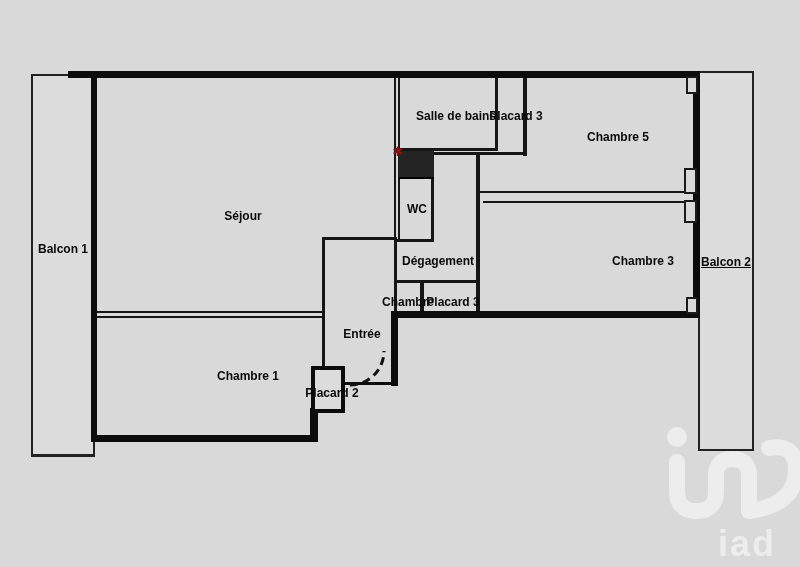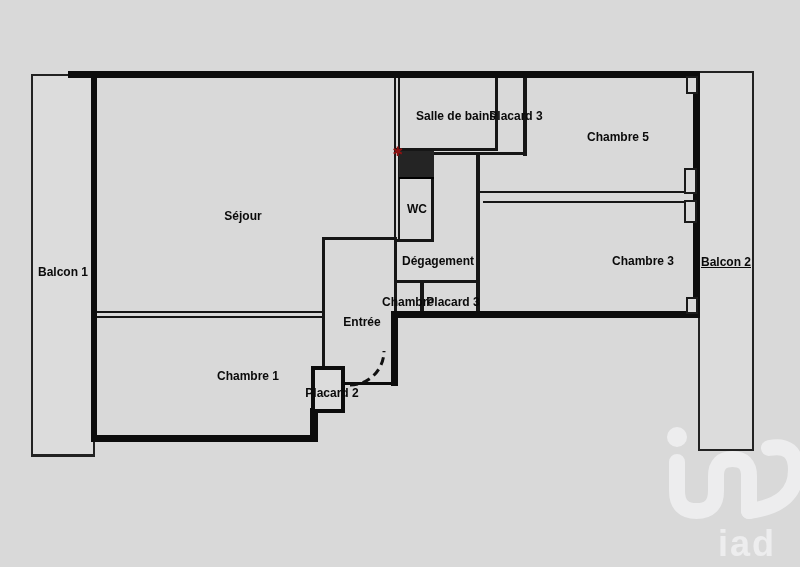--- a/index.html
+++ b/index.html
@@ -68,25 +68,25 @@
 
   <div class="notch" style="left:686px;top:76px;width:8px;height:14px;"></div>
   <div class="notch" style="left:684px;top:168px;width:9px;height:22px;"></div>
   <div class="notch" style="left:684px;top:200px;width:9px;height:19px;"></div>
   <div class="notch" style="left:686px;top:297px;width:8px;height:13px;"></div>
 
   <svg style="position:absolute;left:310px;top:340px;" width="90" height="50" viewBox="0 0 90 50">
     <path d="M 40 45 A 34 34 0 0 0 74 11" fill="none" stroke="#111" stroke-width="3" stroke-dasharray="8 5"></path>
   </svg>
 
-  <span class="lbl" style="left:63px;top:272px;">Balcon 1</span>
+  <span class="lbl" style="left:63px;top:249px;">Balcon 1</span>
   <span class="lbl" style="left:243px;top:216px;">Séjour</span>
   <span class="lbl" style="left:248px;top:376px;text-align:center;">Chambre 1</span>
   <span class="lbl" style="left:332px;top:393px;">Placard 2</span>
-  <span class="lbl" style="left:362px;top:322px;text-align:center;">Entrée</span>
+  <span class="lbl" style="left:362px;top:334px;text-align:center;">Entrée</span>
   <span class="lbl" style="left:417px;top:209px;">WC</span>
   <span class="lbl" style="left:438px;top:261px;">Dégagement</span>
   <span class="lbl" style="left:408px;top:302px;">Chambre</span>
   <span class="lbl" style="left:453px;top:302px;">Placard 3</span>
   <span class="lbl" style="left:456px;top:116px;">Salle de bains</span>
   <span class="lbl" style="left:516px;top:116px;">Placard 3</span>
   <span class="lbl" style="left:618px;top:137px;">Chambre 5</span>
   <span class="lbl" style="left:643px;top:261px;">Chambre 3</span>
   <span class="lbl" style="left:726px;top:262px;text-decoration:underline;">Balcon 2</span>
 

